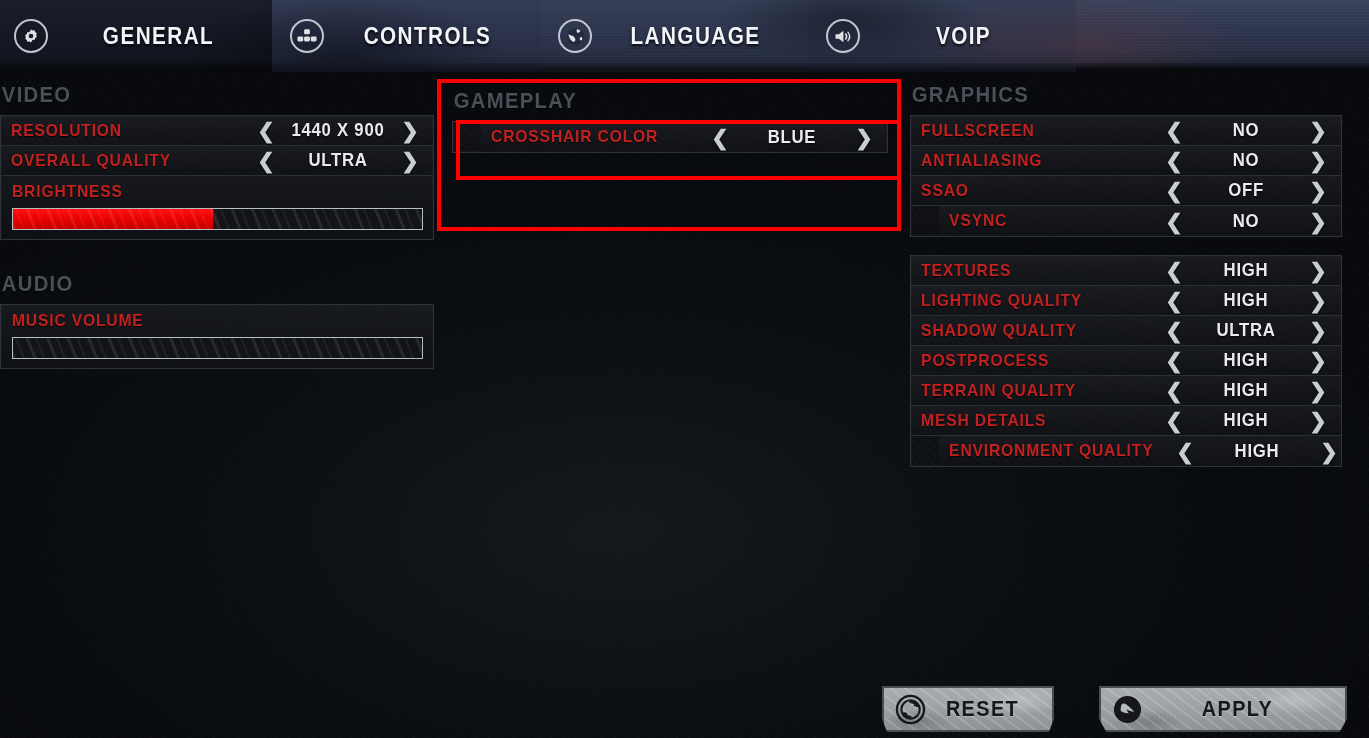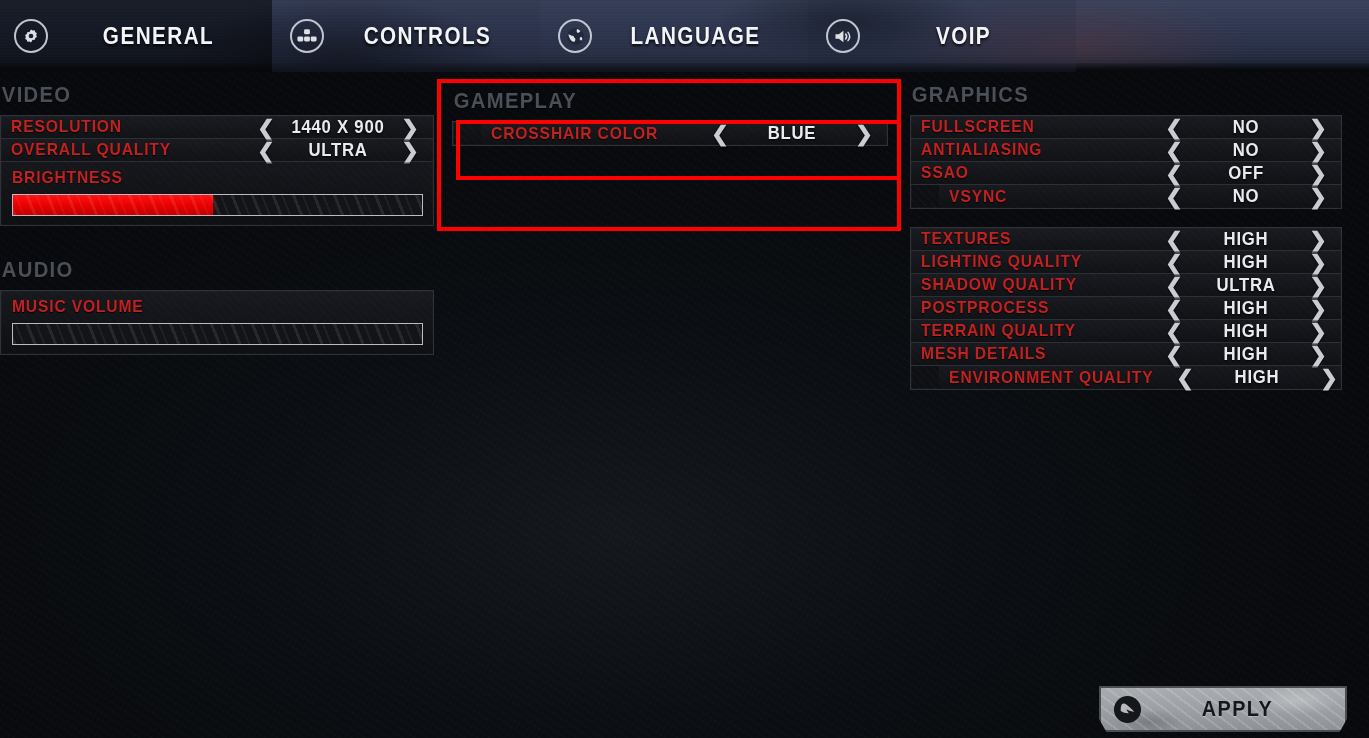--- a/index.html
+++ b/index.html
@@ -138,21 +138,21 @@
     content: "";
     position: absolute; inset: 0;
     background-image:
       repeating-linear-gradient(47deg, rgba(255,255,255,0.022) 0 1px, rgba(0,0,0,0) 1px 6px);
     pointer-events: none;
   }
 
   
   .row {
     position: relative;
-    height: 23px;
+    height: 30px;
     display: flex;
     align-items: center;
     border-bottom: 1px solid #2c3035;
     background: linear-gradient(180deg, rgba(34,36,42,0.45), rgba(16,18,22,0.55));
     cursor: pointer;
   }
   .row:last-child { border-bottom: none; margin-left: 28px; }
 
   .row-label {
     padding-left: 11px;
@@ -547,20 +547,33 @@
         </span>
       </div>
     </div>
   </div>
 
   <div class="hl-outer"></div>
   <div class="hl-inner"></div>
 
   <div class="btnbar">
 
+    <div class="btn btn-reset">
+      <span class="btn-icon">
+        <svg width="31" height="31" viewBox="0 0 32 32">
+          <circle cx="16" cy="16" r="14" fill="none" stroke="#15171b" stroke-width="2.4"></circle>
+          <circle cx="16" cy="16" r="9.5" fill="none" stroke="#15171b" stroke-width="2.2"></circle>
+          <path d="M16 8.4a7.6 7.6 0 016.6 3.8" stroke="#15171b" stroke-width="2.4" fill="none" stroke-linecap="round"></path>
+          <path d="M16 23.6a7.6 7.6 0 01-6.6-3.8" stroke="#15171b" stroke-width="2.4" fill="none" stroke-linecap="round"></path>
+          <path d="M22.8 8.2l.4 4.4-4.4-.3z" fill="#15171b"></path>
+          <path d="M9.2 23.8l-.4-4.4 4.4.3z" fill="#15171b"></path>
+        </svg>
+      </span>
+      <span class="btn-label">RESET</span>
+    </div>
 
     <div class="btn btn-apply">
       <span class="btn-icon">
         <svg width="31" height="31" viewBox="0 0 32 32">
           <circle cx="16" cy="16" r="14" fill="#15171b"></circle>
           <path d="M9 17.5c2.8 1.6 5.6 2.6 8.4 2.3-1.1-1.1-2-2.5-2.4-4 2.5 1.6 5.2 2.3 8 2.6-2.2-2.6-4.8-5.2-7.8-7.4-1.7-1.2-3.1-1.6-4.3-1-1.4.7-2.1 3.3-1.9 7.5z" fill="#b6b9be"></path>
         </svg>
       </span>
       <span class="btn-label">APPLY</span>
     </div>

